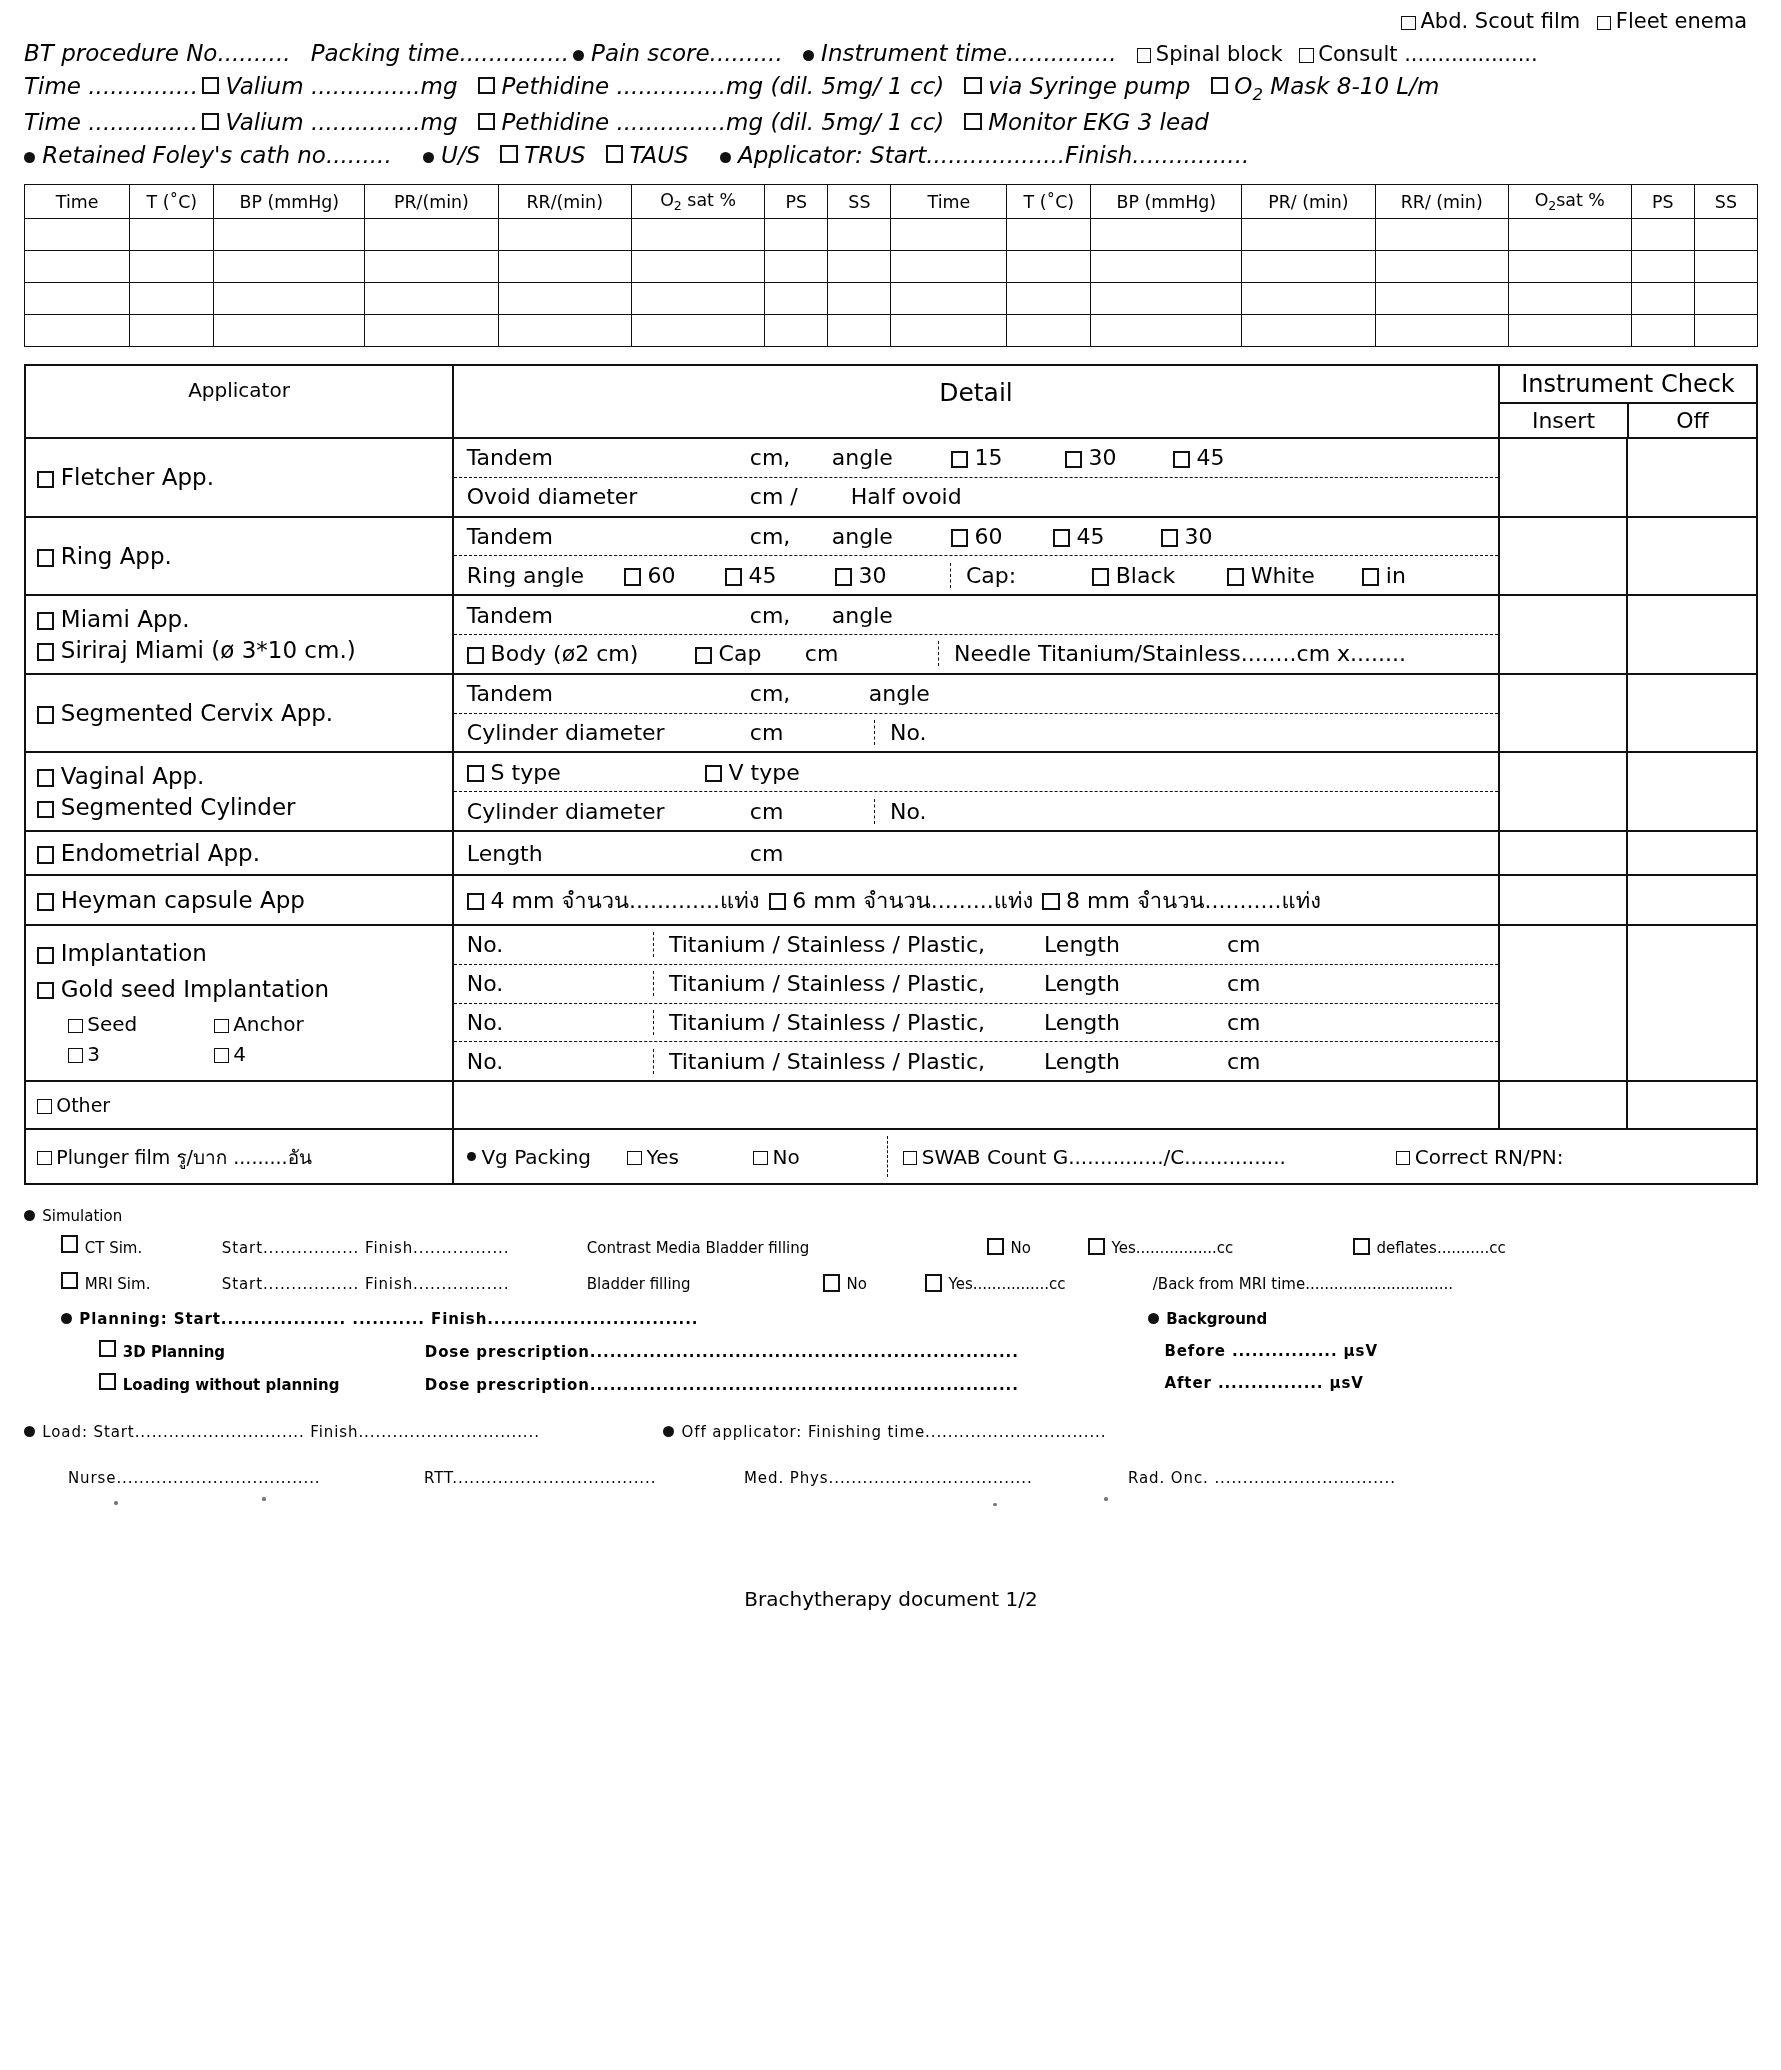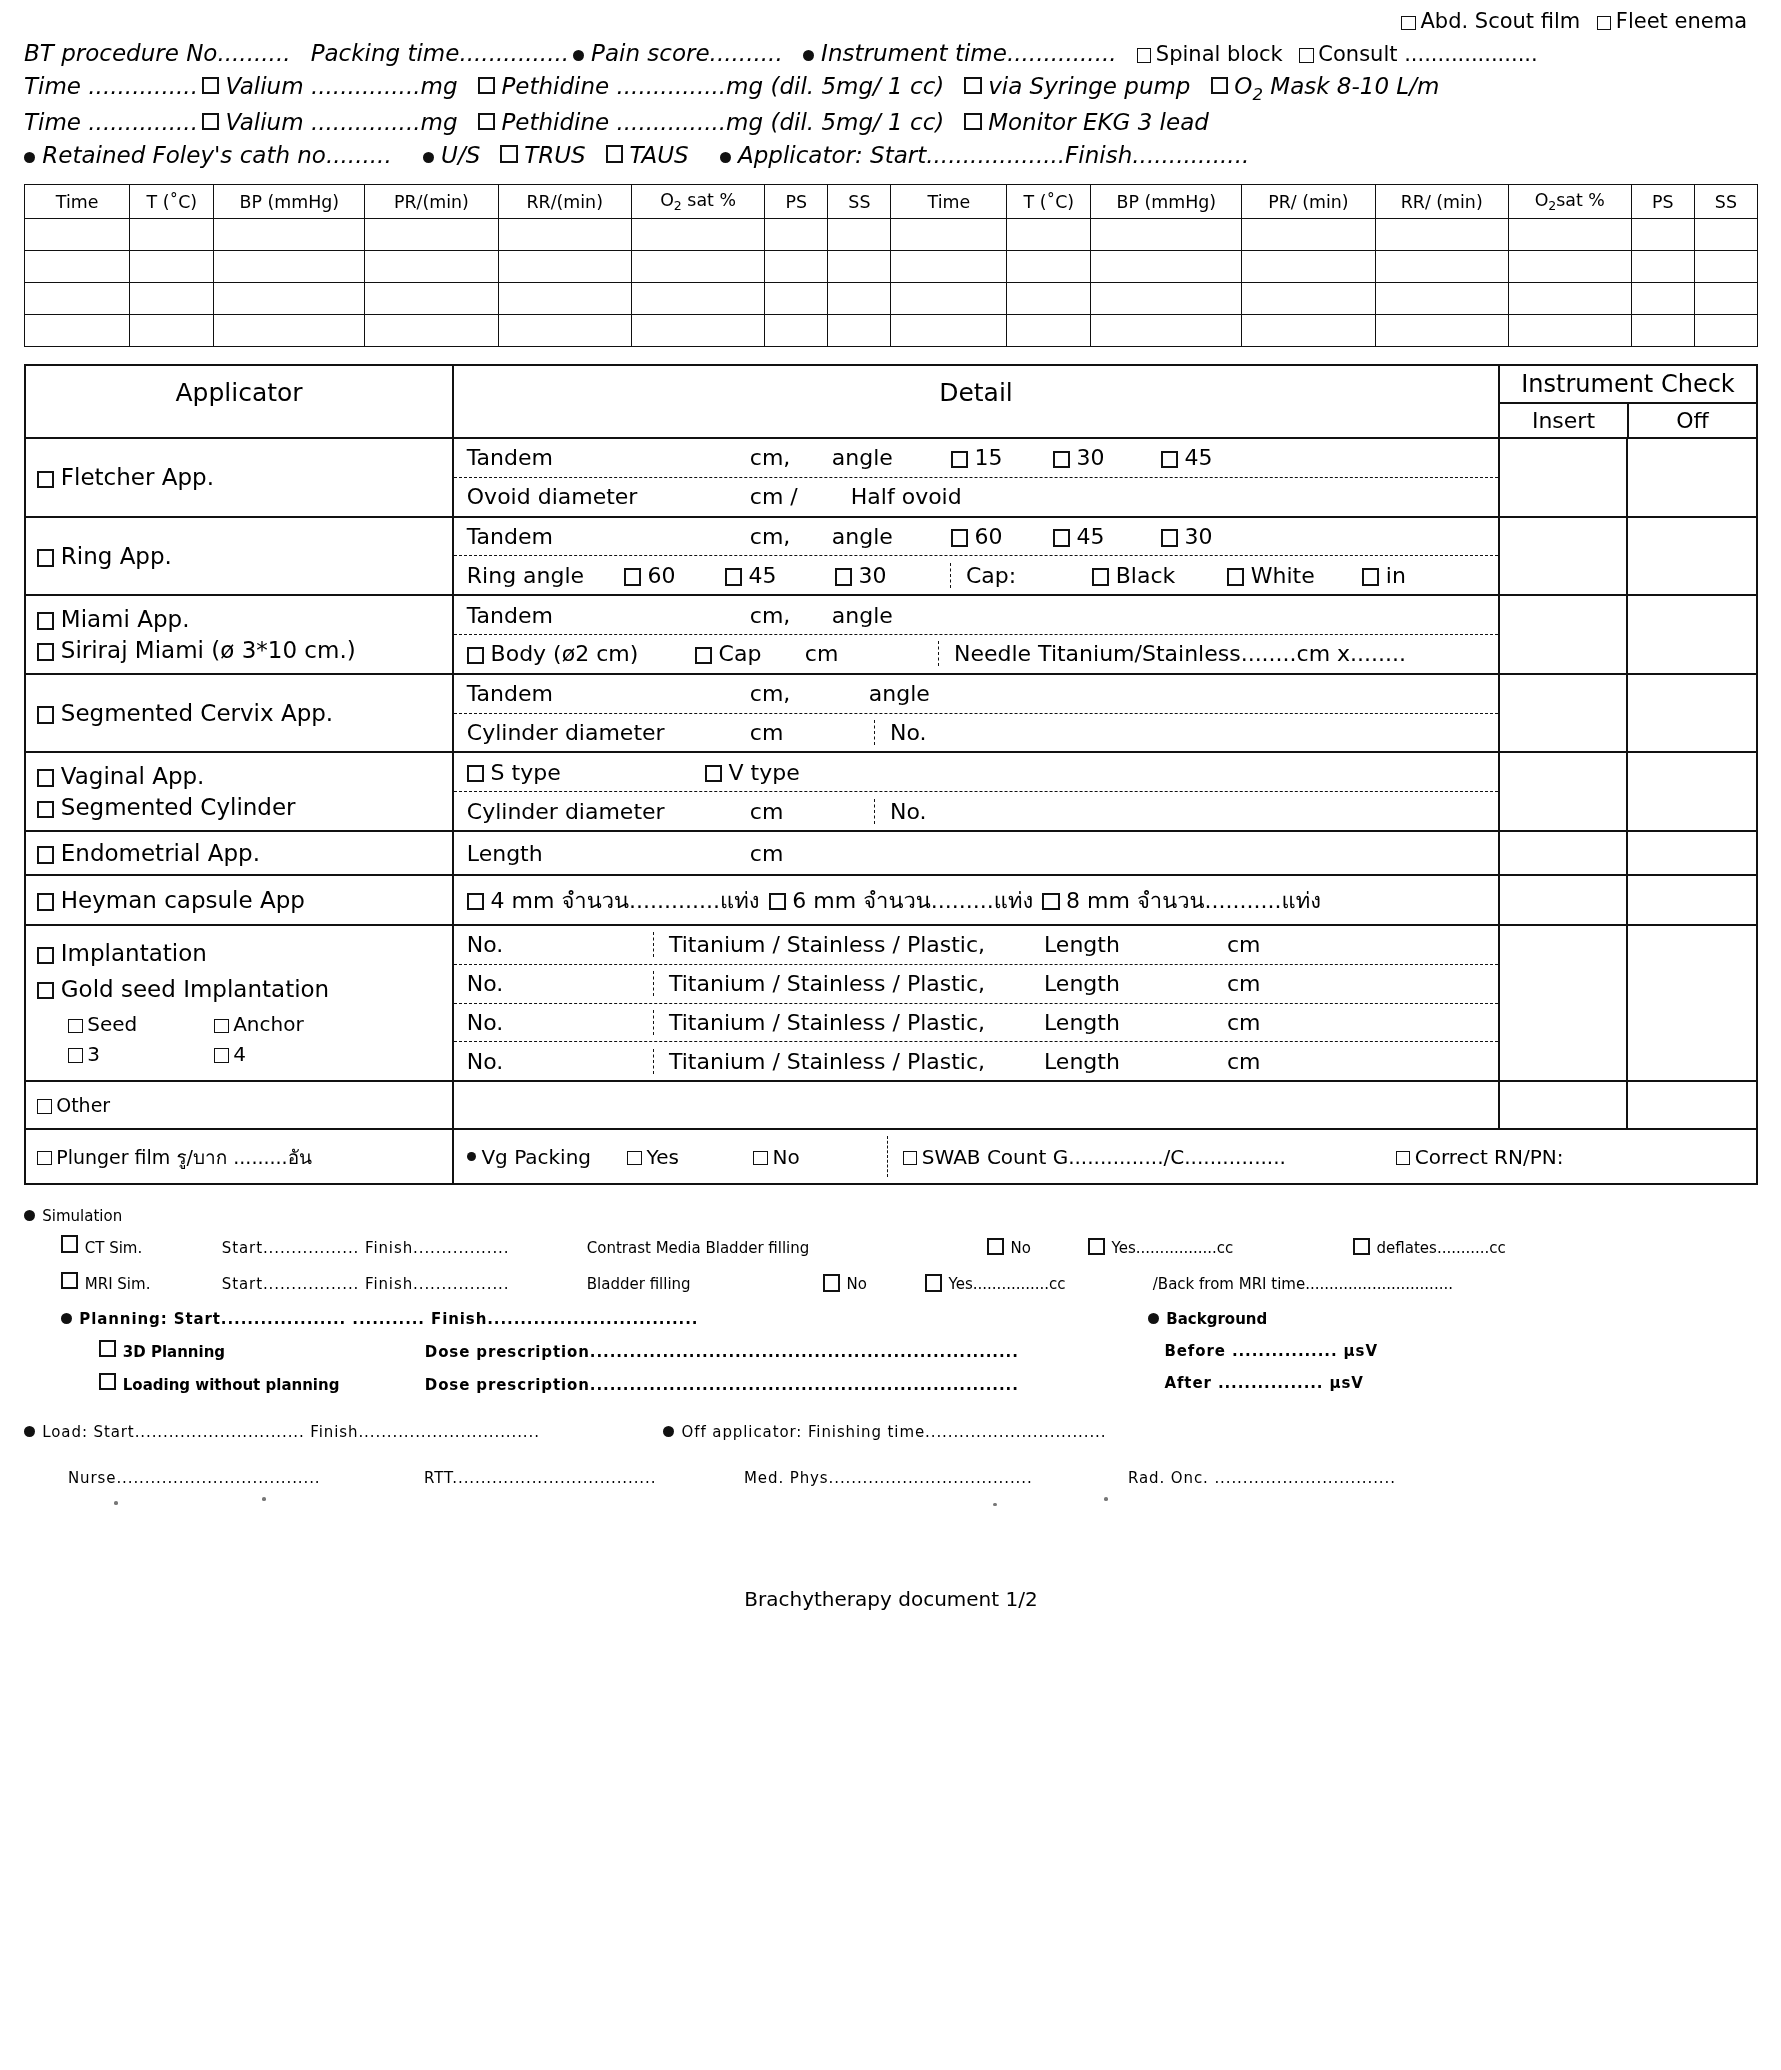--- a/index.html
+++ b/index.html
@@ -142,21 +142,21 @@
   }
   .hdr-row-tbl {
     display: flex;
     border-bottom: 2px solid #111;
   }
   .th-app {
     width: 428px;
     flex: 0 0 428px;
     border-right: 2px solid #111;
     text-align: center;
-    font-size: 25px;
+    font-size: 20px;
     padding: 12.8px 0;
     box-sizing: border-box;
   }
   .th-detail {
     flex: 1;
     border-right: 2px solid #111;
     text-align: center;
     font-size: 25px;
     padding: 12.8px 0;
     box-sizing: border-box;
@@ -419,21 +419,21 @@
 
     <div class="arow">
       <div class="c-app">
         <div class="app-label"><span class="cb"></span><span>Fletcher App.</span></div>
       </div>
       <div class="c-detail">
         <div class="dline dashed-b">
           <span style="width:283px">Tandem</span>
           <span style="width:82px">cm,</span>
           <span style="width:119px">angle</span>
-          <span style="width:102px"><span class="cb"></span><span>15</span></span>
+          <span style="width:114px"><span class="cb"></span><span>15</span></span>
           <span style="width:108px"><span class="cb"></span><span>30</span></span>
           <span><span class="cb"></span><span>45</span></span>
         </div>
         <div class="dline">
           <span style="width:283px">Ovoid diameter</span>
           <span style="width:101px">cm /</span>
           <span>Half ovoid</span>
         </div>
       </div>
       <div class="c-ins"></div>

